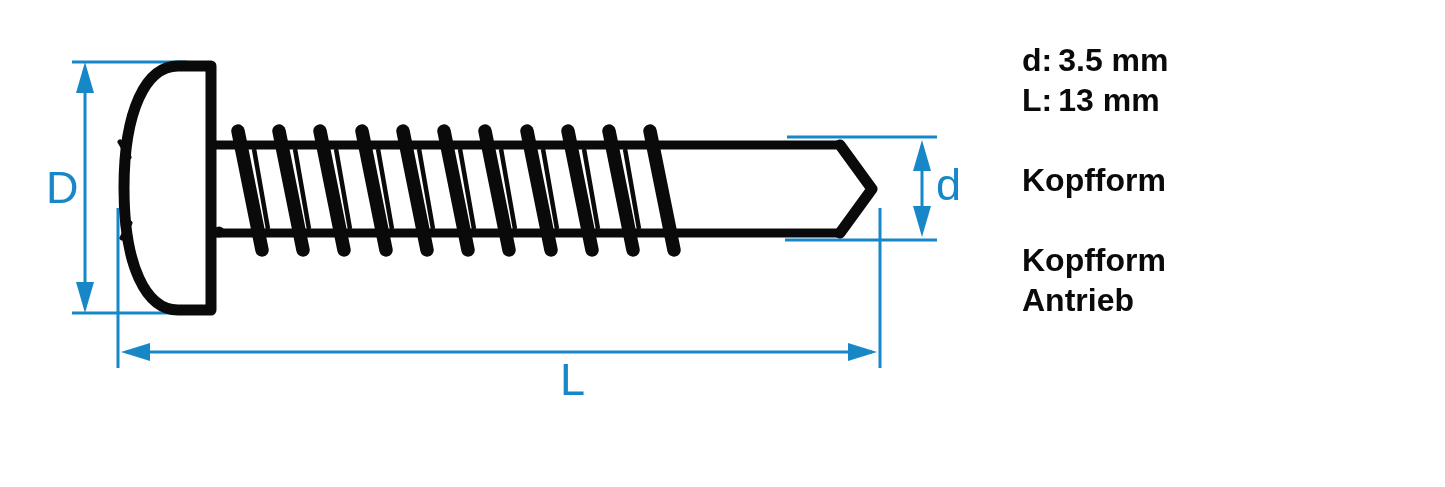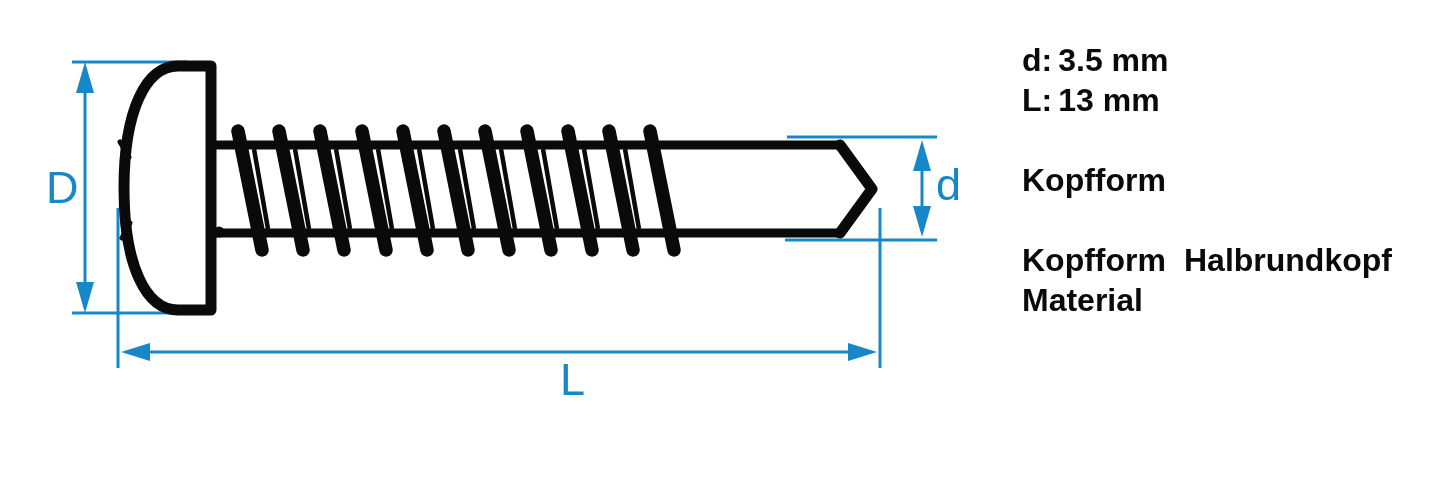--- a/index.html
+++ b/index.html
@@ -103,20 +103,19 @@
       <span>L:</span>
       <span>13 mm</span>
     </div>
     <div class="row spacer"></div>
     <div class="row">
       <span>Kopfform</span>
     </div>
     <div class="row spacer"></div>
     <div class="row prop">
       <span>Kopfform</span>
-      <span>Halbrundkopf</span>
     </div>
     <div class="row prop">
-      <span>Material</span>
+      <span>Antrieb</span>
     </div>
   </div>
 
 </div>
 
 </body></html>

